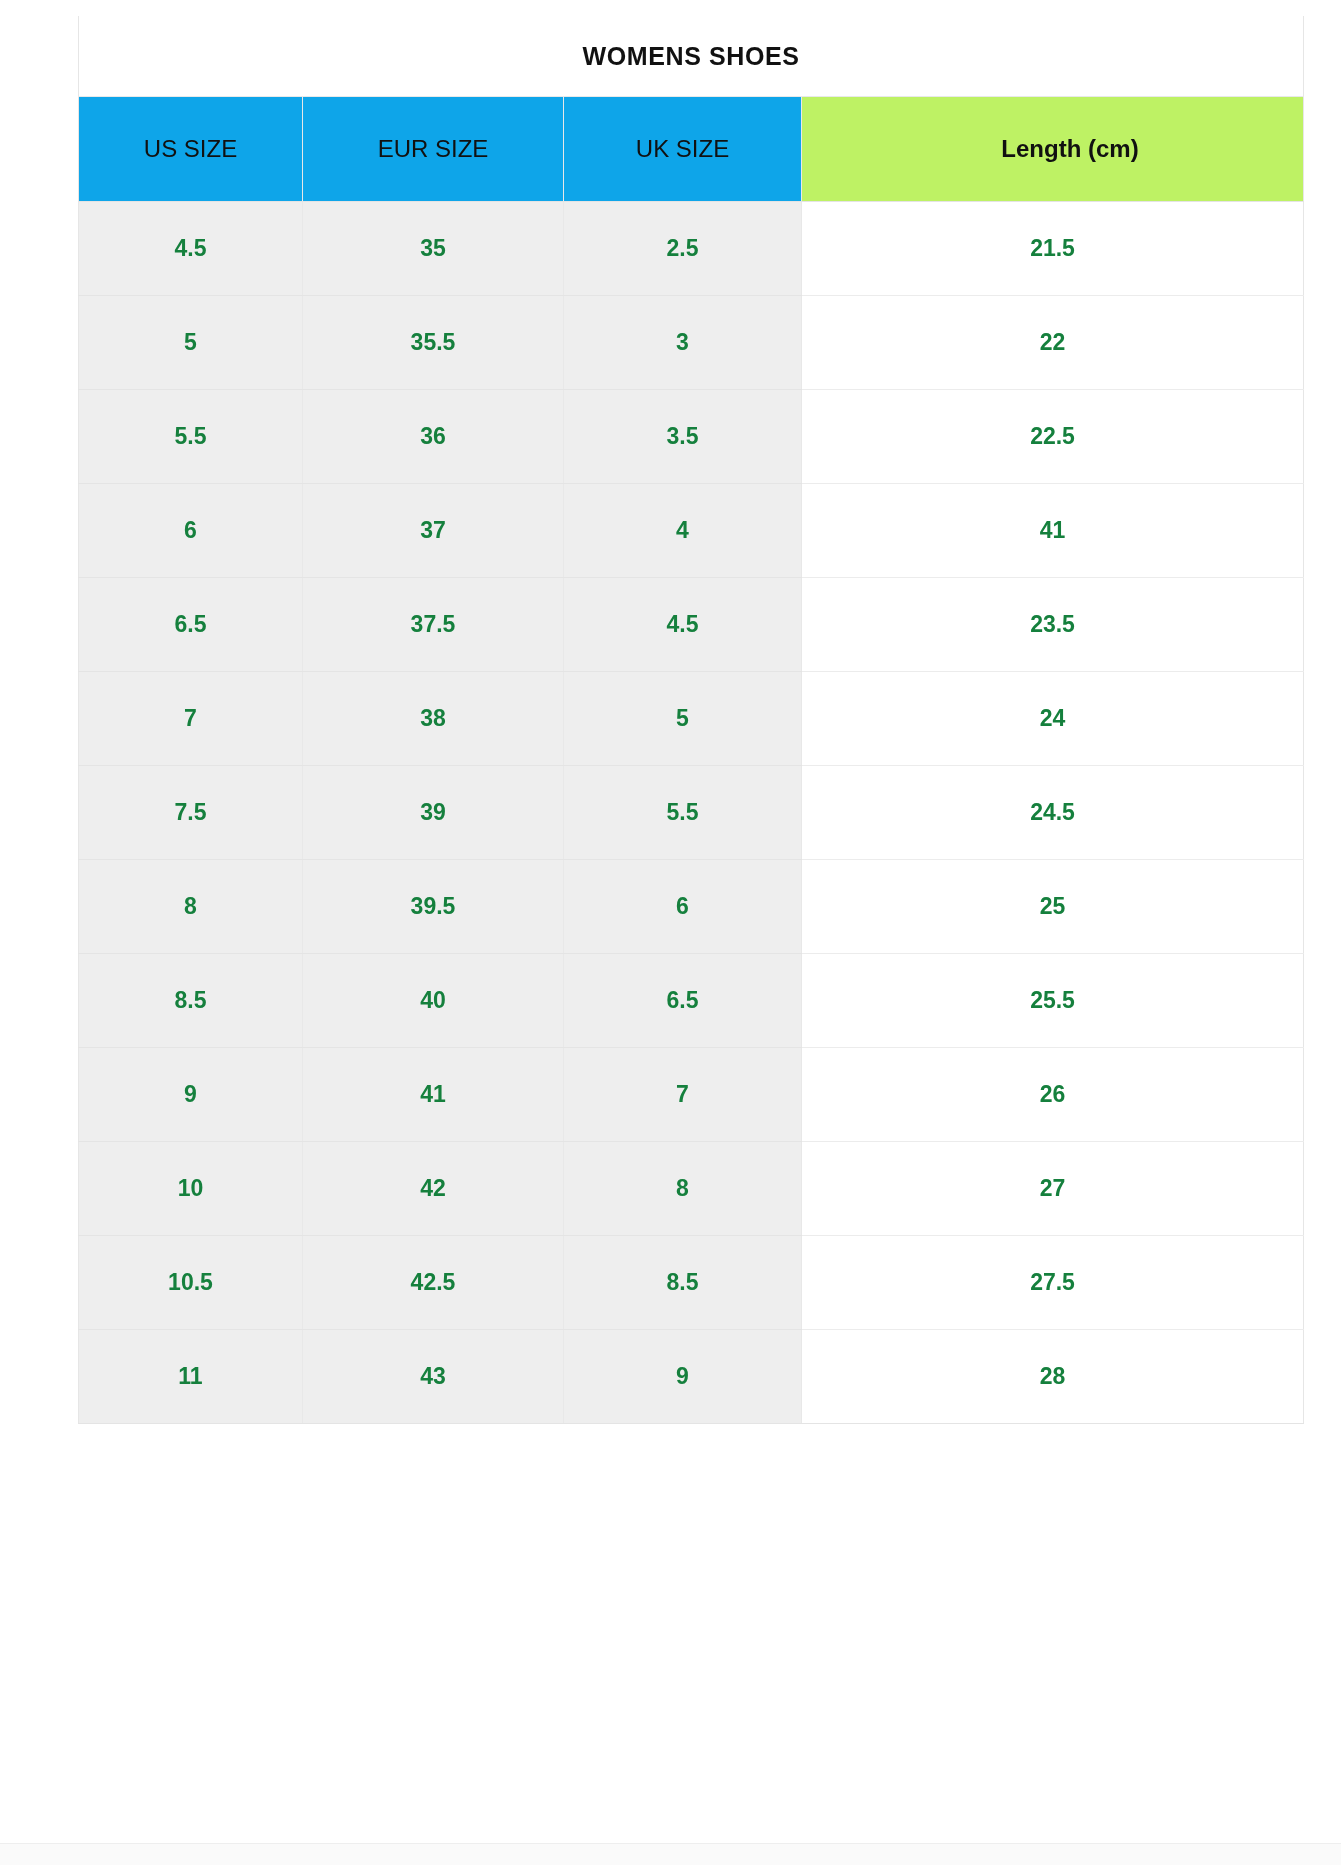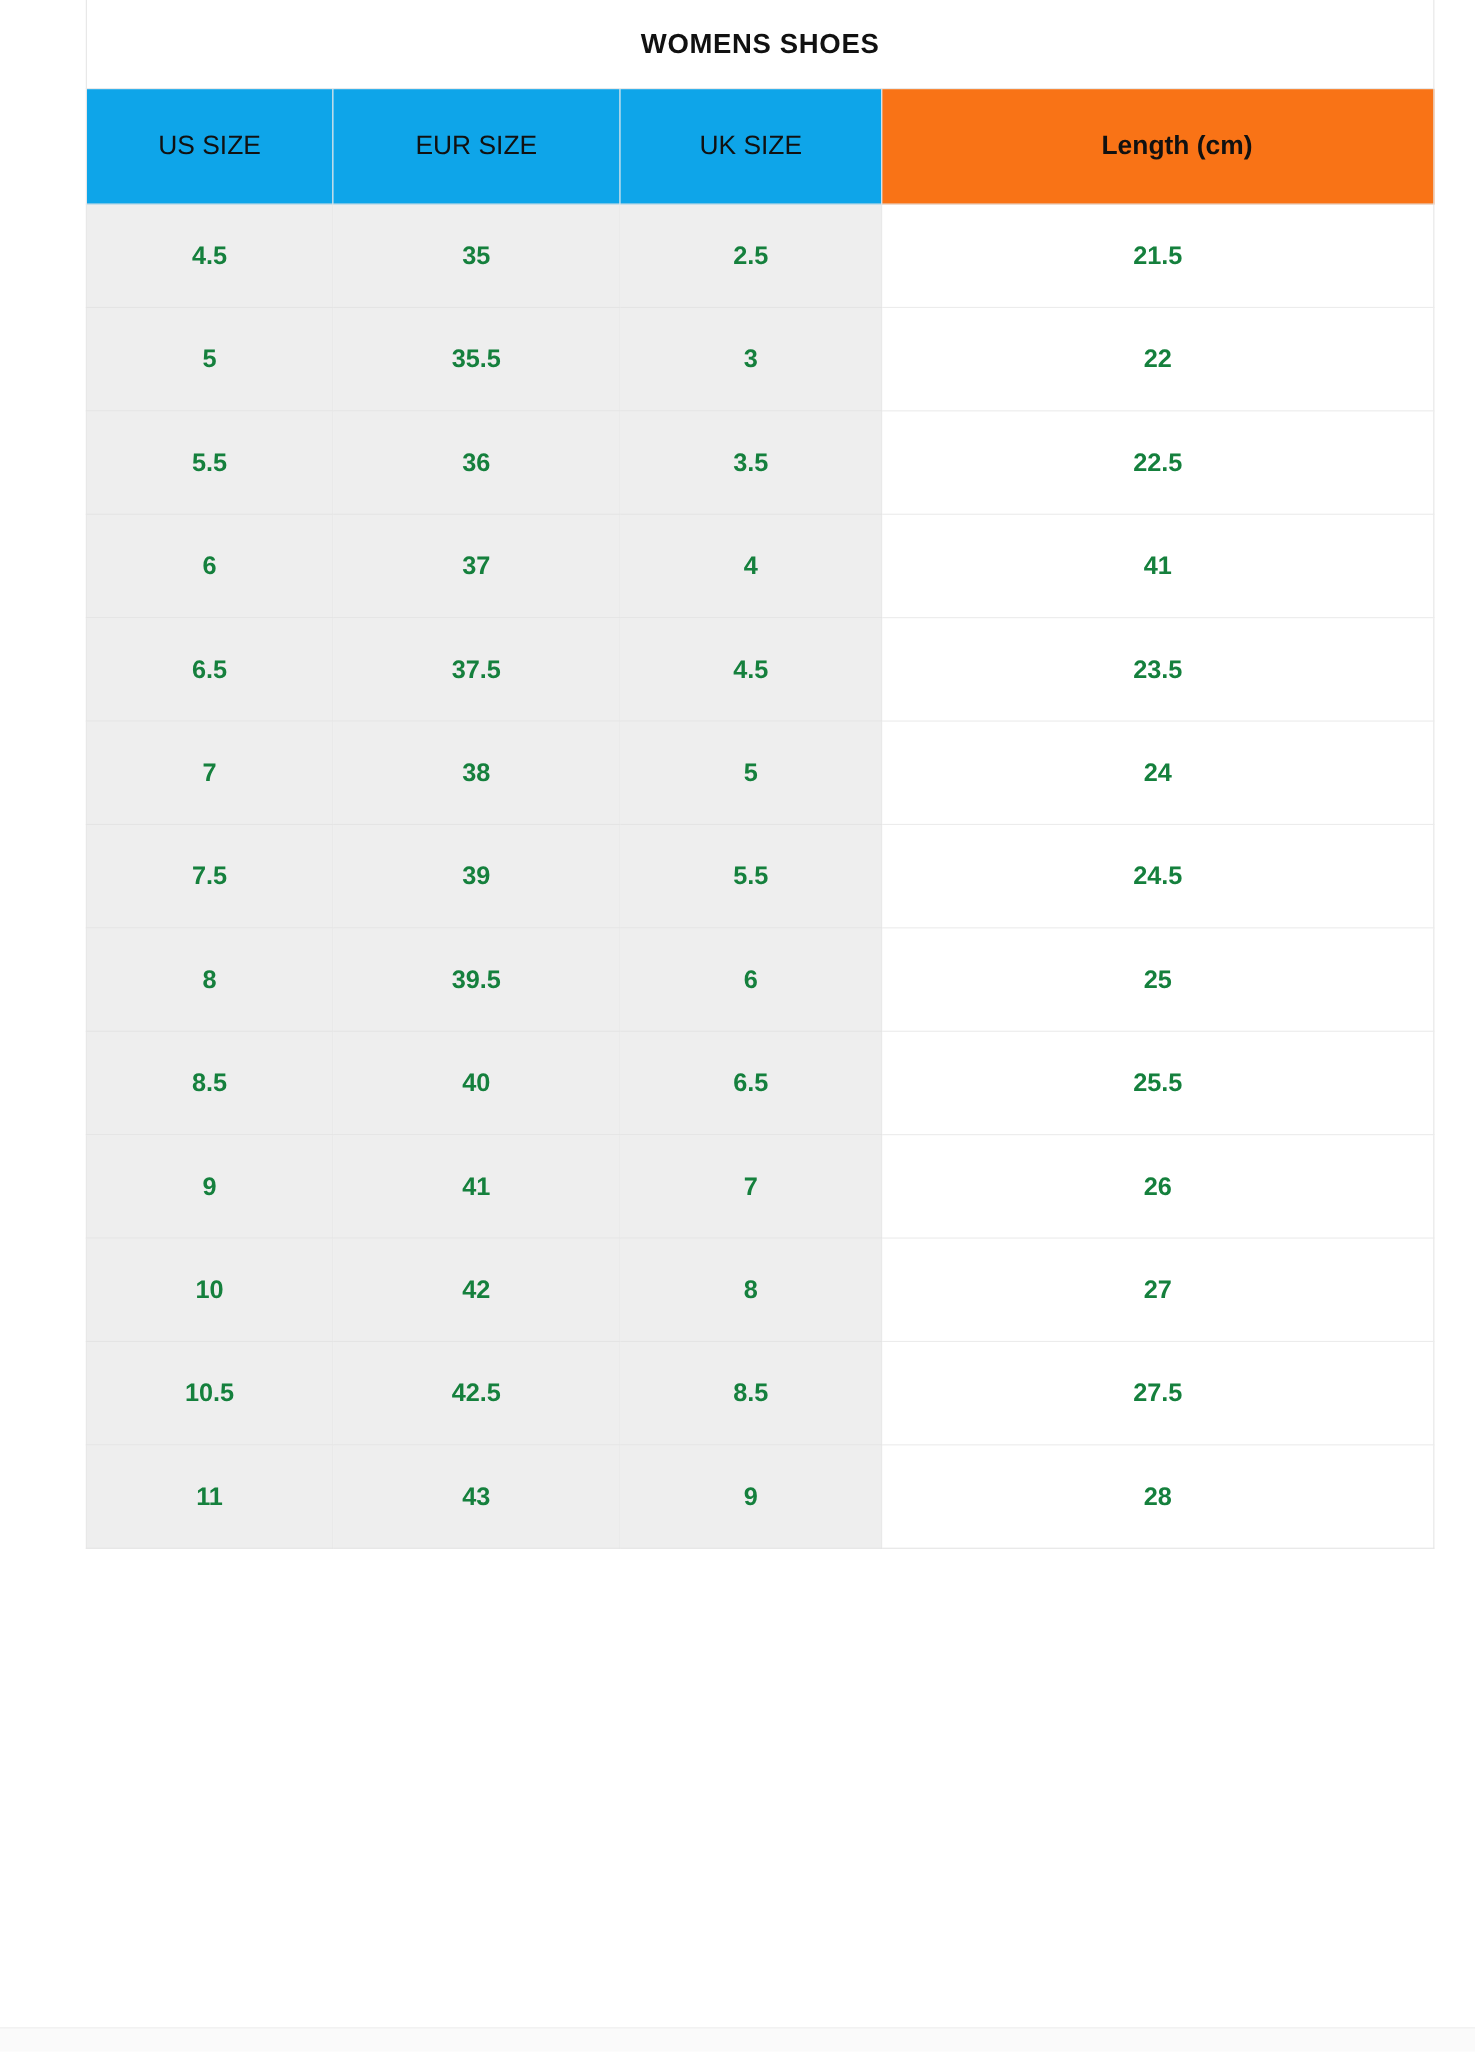--- a/index.html
+++ b/index.html
@@ -31,20 +31,21 @@
     position: absolute;
     left: 78px;
     top: 0;
     width: 1225px;
   }
 
   table.size-chart {
     width: 1225px;
     border-collapse: collapse;
     table-layout: fixed;
+    margin-top: 16px;
   }
 
   table.size-chart col.c-us   { width: 224px; }
   table.size-chart col.c-eur  { width: 261px; }
   table.size-chart col.c-uk   { width: 238px; }
   table.size-chart col.c-len  { width: 502px; }
 
   
   tr.title-row td {
     background: #ffffff;
@@ -69,21 +70,21 @@
     font-weight: normal;
     color: #111111;
     background: #0ea5e9;
     border-bottom: 1px solid #e4e4e4;
     border-right: 1px solid #e8e8e8;
   }
   tr.head-row th:first-child {
     border-left: 1px solid #e6e6e6;
   }
   tr.head-row th.len-col {
-    background: #f97316;
+    background: #bef264;
     border-right: 1px solid #e6e6e6;
     font-weight: bold;
     padding-left: 36px;
   }
 
   
   tr.data-row td {
     height: 91px;
     text-align: center;
     vertical-align: middle;

